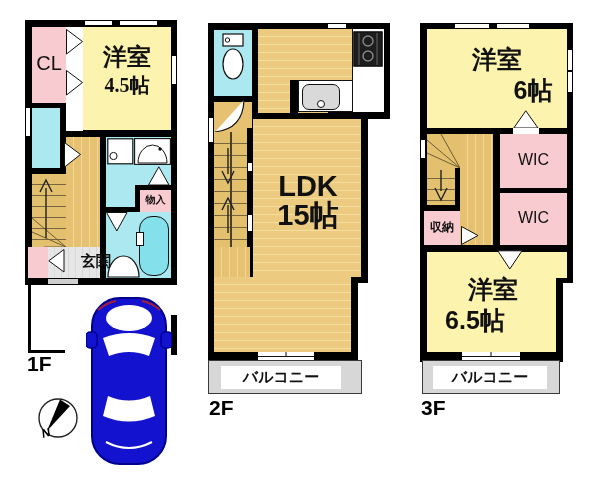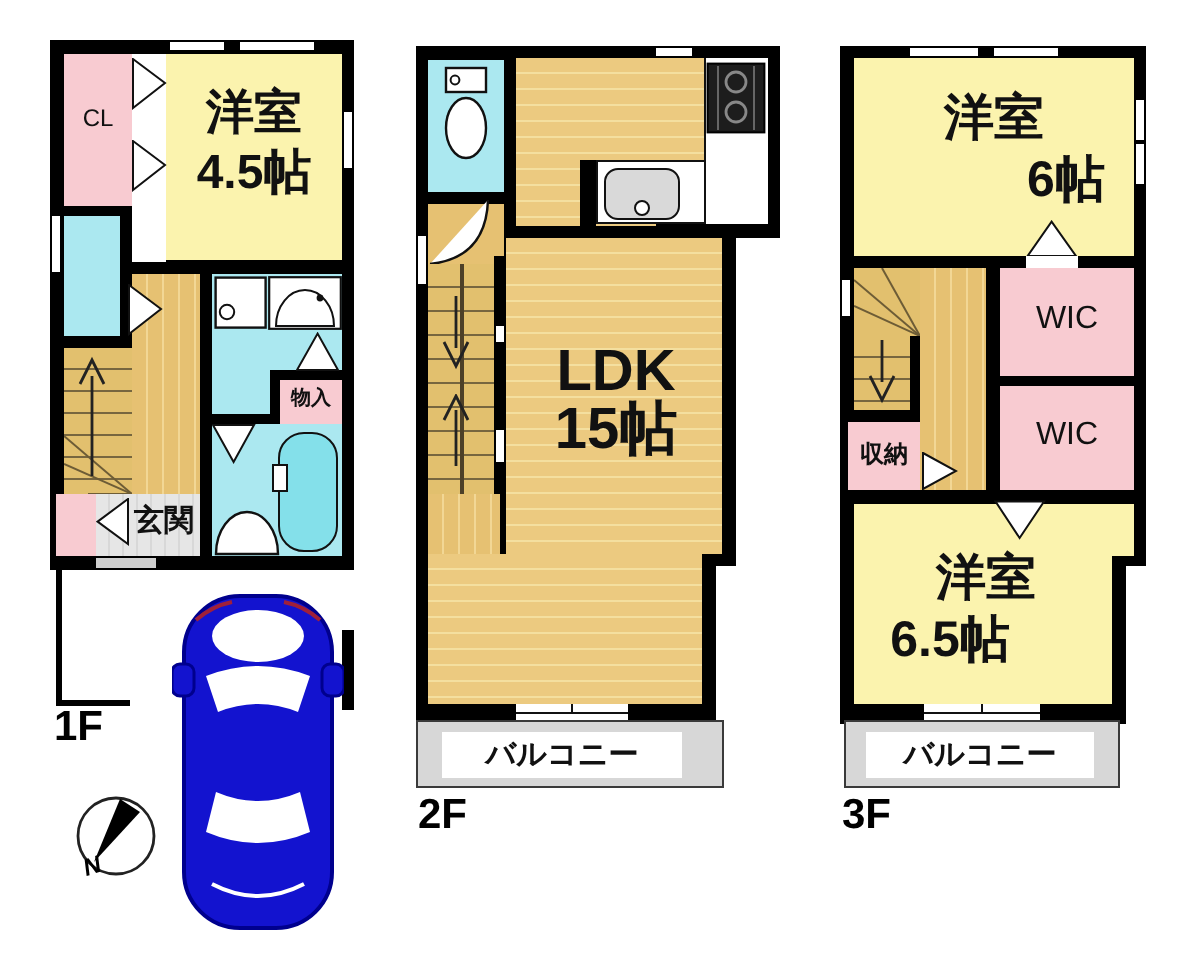--- a/index.html
+++ b/index.html
@@ -68,21 +68,21 @@
     <div class="room-cyan" style="left:106px;top:212px;width:65px;height:66px;"></div>
     <div class="wall" style="left:106px;top:207px;width:29px;height:5px;"></div>
     <div class="abs" style="left:139px;top:216px;width:30px;height:60px;background:#84e0ea;border:1.6px solid #111;border-radius:13px;box-sizing:border-box;"></div>
     <div class="abs" style="left:136px;top:232px;width:6px;height:12px;background:#fff;border:1px solid #111;"></div>
     <svg class="abs" style="left:107px;top:254px;" width="33" height="24" viewBox="0 0 33 24">
       <path d="M1,23 A15.5,21 0 0 1 32,23 Z" fill="#ffffff" stroke="#111" stroke-width="1.2"></path>
     </svg>
 
     <div class="room-pink" style="left:28px;top:247px;width:20px;height:31px;"></div>
     <div class="genkan" style="left:48px;top:247px;width:52px;height:31px;"></div>
-    <div class="rlabel" style="left:60px;top:253px;width:44px;font-size:15px;">玄関</div>
+    <div class="rlabel" style="left:74px;top:253px;width:44px;font-size:15px;">玄関</div>
     <div class="abs" style="left:48px;top:279px;width:30px;height:5px;background:#cfcfcf;"></div>
 
     <svg class="abs" style="left:66px;top:29px;" width="18" height="26" viewBox="0 0 18 26">
         <polygon points="0.5,0.5 16.5,12.5 0.5,25" fill="#fff" stroke="#111" stroke-width="1"></polygon>
       </svg>
     <svg class="abs" style="left:66px;top:70px;" width="18" height="26" viewBox="0 0 18 26">
         <polygon points="0.5,0.5 16.5,12.5 0.5,25" fill="#fff" stroke="#111" stroke-width="1"></polygon>
       </svg>
     <svg class="abs" style="left:64px;top:142px;" width="18" height="26" viewBox="0 0 18 26">
         <polygon points="0.5,0.5 16.5,12.5 0.5,25" fill="#fff" stroke="#111" stroke-width="1"></polygon>
@@ -95,23 +95,23 @@
       </svg>
     <svg class="abs" style="left:48px;top:249px;" width="17" height="24" viewBox="0 0 17 24">
         <polygon points="16,0.5 16,23 0.8,11.8" fill="#fff" stroke="#111" stroke-width="1"></polygon>
       </svg>
 
     <div class="win" style="left:85px;top:20px;width:27px;height:6px;"></div>
     <div class="win" style="left:120px;top:20px;width:37px;height:6px;"></div>
     <div class="winv" style="left:171px;top:56px;width:6px;height:28px;"></div>
     <div class="winv" style="left:25px;top:108px;width:6px;height:28px;"></div>
 
-    <div class="rlabel" style="left:32px;top:53px;width:34px;font-size:12px;font-weight:normal;">CL</div>
+    <div class="rlabel" style="left:32px;top:53px;width:34px;font-size:20px;font-weight:normal;">CL</div>
     <div class="rlabel" style="left:83px;top:45px;width:88px;font-size:24px;">洋室</div>
-    <div class="rlabel" style="left:83px;top:75px;width:88px;font-size:24px;">4.5帖</div>
+    <div class="rlabel" style="left:83px;top:75px;width:88px;font-size:20px;font-family:Liberation Serif, serif;">4.5帖</div>
     <div class="flabel" style="left:27px;top:352px;text-align:right;">1F</div>
 
     <div class="wall" style="left:28px;top:285px;width:3px;height:68px;"></div>
     <div class="wall" style="left:28px;top:350px;width:37px;height:3px;"></div>
     <div class="wall" style="left:171px;top:315px;width:6px;height:40px;"></div>
 
     <svg class="abs" style="left:86px;top:296px;" width="86" height="170" viewBox="0 0 86 170">
       <rect x="6" y="2" width="74" height="166" rx="28" fill="#1313cf" stroke="#00008e" stroke-width="2"></rect>
       <rect x="0" y="36" width="11" height="16" rx="4" fill="#1313cf" stroke="#00008e" stroke-width="1.5"></rect>
       <rect x="75" y="36" width="11" height="16" rx="4" fill="#1313cf" stroke="#00008e" stroke-width="1.5"></rect>

